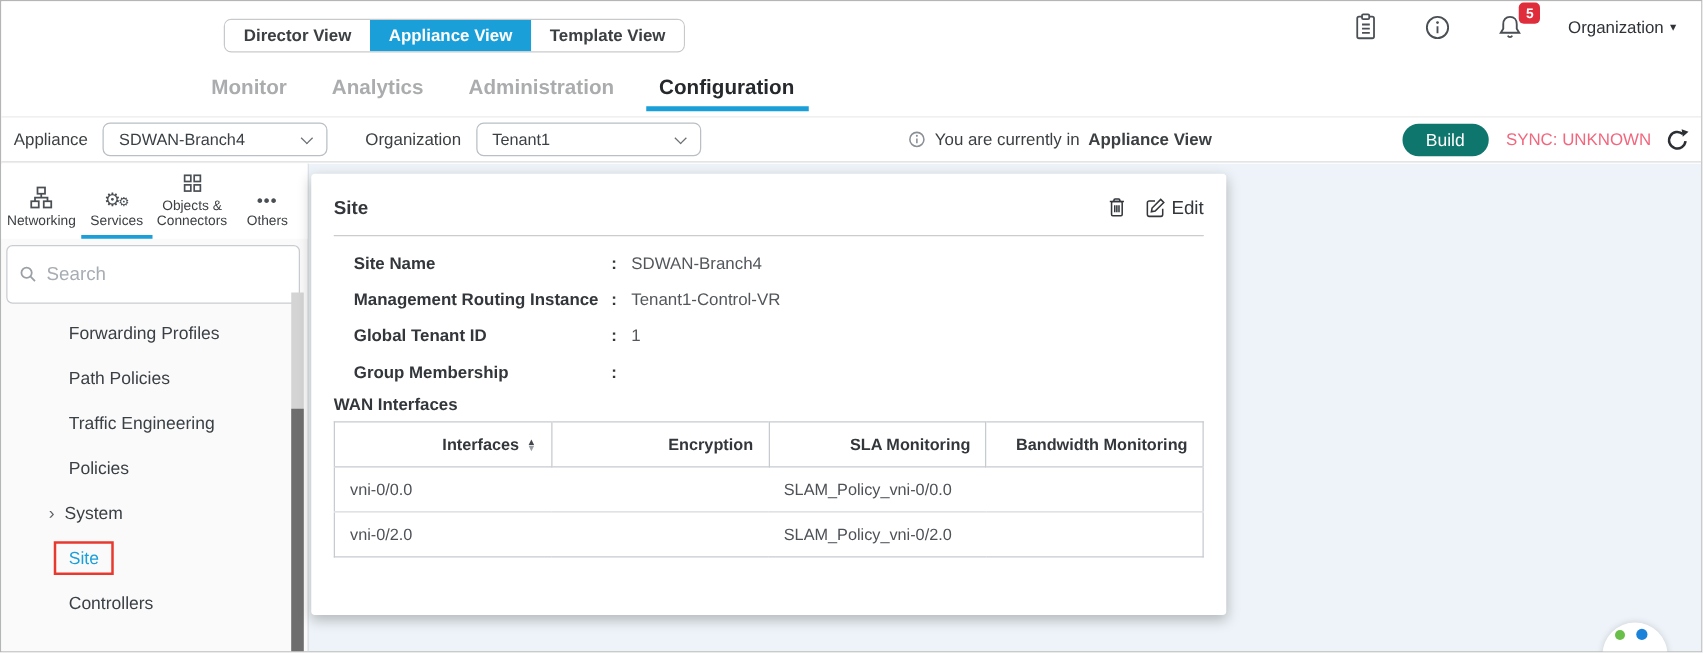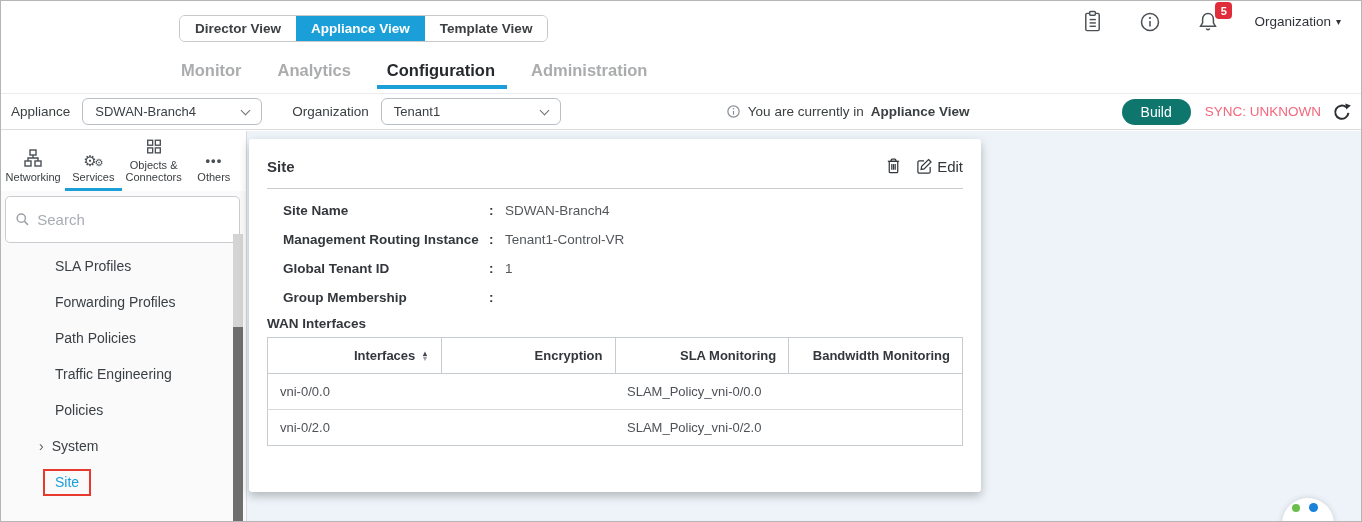--- a/index.html
+++ b/index.html
@@ -12,21 +12,21 @@
   .view-switch { position:absolute; left:178px; top:14px; display:inline-flex; border:1px solid #c7c9cc; border-radius:6px; overflow:hidden; background:#fff; }
   .view-tab { padding:5px 15px; font-size:13.5px; font-weight:600; color:#3c4043; background:#fff; cursor:pointer; white-space:nowrap; }
   .view-tab.active { background:#1a9fd9; color:#fff; }
   .top-icons { position:absolute; right:20px; top:8px; display:flex; align-items:center; gap:34px; }
   .icon-btn { position:relative; display:inline-flex; align-items:center; justify-content:center; }
   .badge { position:absolute; top:-7px; right:-12px; min-width:17px; height:17px; background:#e02d3c; color:#fff; font-size:11px; font-weight:700; border-radius:4px; display:flex; align-items:center; justify-content:center; padding:0 3px; }
   .admin { display:flex; align-items:center; gap:5px; font-size:13.5px; color:#2f3338; cursor:pointer; }
   .caret { font-size:10px; color:#2f3338; }
 
   
-  .module-nav { position:absolute; left:180px; top:60px; display:flex; gap:36px; }
+  .module-nav { position:absolute; left:168px; top:60px; display:flex; gap:36px; }
   .mod-item { font-size:16.5px; font-weight:600; color:#aaacae; cursor:pointer; padding-bottom:9px; position:relative; }
   .mod-item.active { color:#26292c; font-weight:700; }
   .mod-item.active::after { content:""; position:absolute; left:-10px; right:-12px; bottom:0; height:4px; background:#1a9fd9; }
 
   
   .context-bar { position:absolute; top:92px; left:0; right:0; height:37px; border-top:1px solid #ececec; border-bottom:1px solid #dcdcdc; display:flex; align-items:center; background:#fff; }
   .ctx-label { font-size:13.5px; color:#3c4043; margin-left:10px; }
   .select { display:flex; align-items:center; justify-content:space-between; width:180px; height:27px; border:1px solid #b9bfc4; border-radius:6px; margin-left:12px; padding:0 12px; font-size:13px; color:#3b4045; cursor:pointer; background:#fff; }
   .chev { width:7px; height:7px; border-right:1.5px solid #6b7075; border-bottom:1.5px solid #6b7075; transform:rotate(45deg); margin-top:-3px; }
   .ctx-org-label { margin-left:30px; }
@@ -131,22 +131,22 @@
       <span class="admin">
         <span>Organization</span>
         <span class="caret">▾</span>
       </span>
     </div>
   </header>
 
   <nav class="module-nav">
     <span class="mod-item">Monitor</span>
     <span class="mod-item">Analytics</span>
+    <span class="mod-item">Administration</span>
     <span class="mod-item active">Configuration</span>
-    <span class="mod-item">Administration</span>
   </nav>
 
   <div class="context-bar">
     <span class="ctx-label">Appliance</span>
     <div class="select">
       <span>SDWAN-Branch4</span>
       <span class="chev"></span>
     </div>
     <span class="ctx-label ctx-org-label">Organization</span>
     <div class="select">
@@ -220,43 +220,43 @@
       <div class="search-wrap">
         <svg class="sicon" width="17" height="17" viewBox="0 0 17 17" fill="none" stroke="#9aa0a5" stroke-width="1.6">
           <circle cx="7" cy="7" r="4.6"></circle>
           <line x1="10.6" y1="10.6" x2="14.5" y2="14.5"></line>
         </svg>
         <input type="text" placeholder="Search" style="">
       </div>
 
       <ul class="side-menu">
         <li>
-            <span>SLA Profiles</span>
-          </li>
-        <li>
             <span>Forwarding Profiles</span>
           </li>
         <li>
             <span>Path Policies</span>
           </li>
         <li>
             <span>Traffic Engineering</span>
           </li>
         <li>
             <span>Policies</span>
           </li>
         <li>
           <span class="sys-chevron">›</span>
           <span>System</span>
         </li>
         <li>
           <span class="red-box">
             <span class="site-link">Site</span>
           </span>
         </li>
+        <li>
+            <span>Controllers</span>
+          </li>
       </ul>
 
       <div class="scroll-track">
         <div class="scroll-thumb"></div>
       </div>
     </aside>
 
     <main class="content">
       <section class="panel">
         <div class="panel-head">

